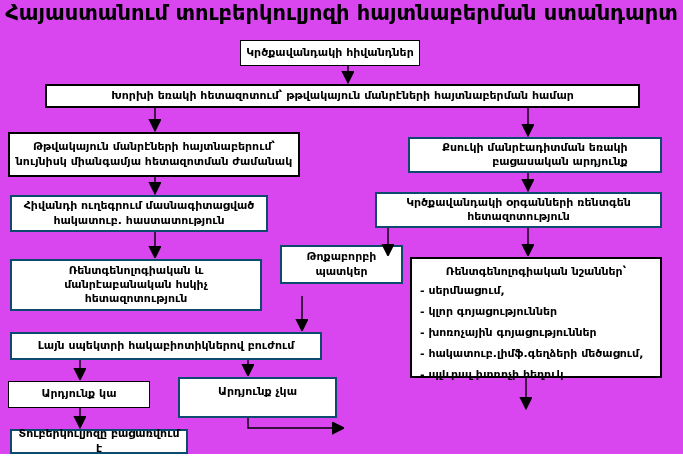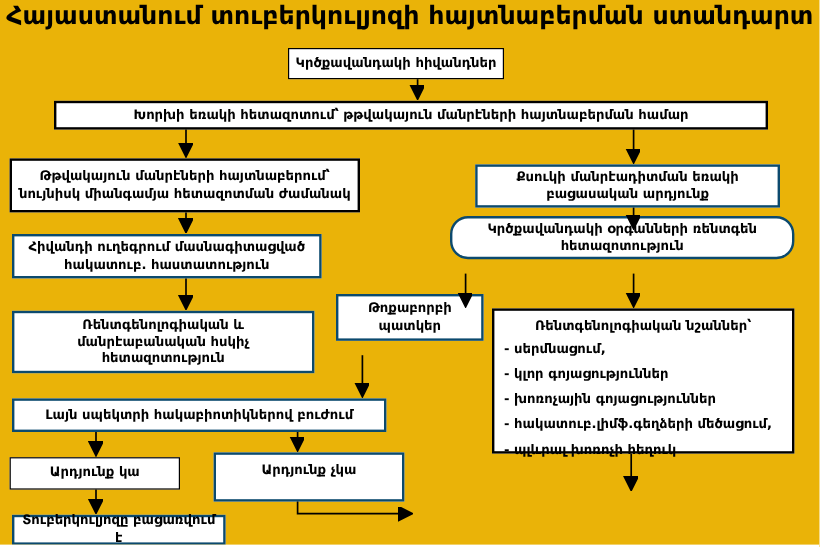--- a/index.html
+++ b/index.html
@@ -1,17 +1,17 @@
 <!DOCTYPE html>
 <html><head>
 <meta charset="utf-8">
 <style>
   html,body{margin:0;padding:0;background:#fff;}
   #canvas{
-    position:relative;width:683px;height:454px;background:#eab308;overflow:hidden;
+    position:relative;width:683px;height:454px;background:#d946ef;overflow:hidden;
     font-family:"DejaVu Sans",sans-serif;color:#000;
   }
   .title{
     position:absolute;left:0;top:1px;width:683px;text-align:center;
     font-size:21px;font-weight:700;letter-spacing:0px;
   }
   .box{
     position:absolute;box-sizing:border-box;background:#fff;
     border:2px solid #0c4a6e;
     display:flex;align-items:center;justify-content:center;
@@ -35,27 +35,27 @@
 
   <div class="title">Հայաստանում տուբերկուլյոզի հայտնաբերման ստանդարտ</div>
 
   <div class="box dark thin" style="left:240px;top:40px;width:180px;height:26px;">Կրծքավանդակի հիվանդներ</div>
 
   <div class="box dark" style="left:45px;top:84px;width:595px;height:24px;">Խորխի եռակի հետազոտում՝ թթվակայուն մանրէների հայտնաբերման համար</div>
 
   <div class="box dark" style="left:8px;top:132px;width:292px;height:45px;">Թթվակայուն մանրէների հայտնաբերում՝
 նույնիսկ միանգամյա հետազոտման ժամանակ</div>
 
-  <div class="box" style="left:396px;top:137px;width:254px;height:36px;">Քսուկի մանրէադիտման եռակի
+  <div class="box" style="left:408px;top:137px;width:254px;height:36px;text-align:right;">Քսուկի մանրէադիտման եռակի
 բացասական արդյունք</div>
 
   <div class="box" style="left:10px;top:195px;width:258px;height:37px;">Հիվանդի ուղեգրում մասնագիտացված
 հակատուբ. հաստատություն</div>
 
-  <div class="box" style="left:375px;top:180px;width:287px;height:36px;border-radius:15px;">Կրծքավանդակի օրգանների ռենտգեն
+  <div class="box" style="left:375px;top:192px;width:287px;height:36px;">Կրծքավանդակի օրգանների ռենտգեն
 հետազոտություն</div>
 
   <div class="box" style="left:10px;top:259px;width:252px;height:52px;">Ռենտգենոլոգիական և
 մանրէաբանական հսկիչ
 հետազոտություն</div>
 
   <div class="box" style="left:280px;top:245px;width:123px;height:39px;">Թոքաբորբի
 պատկեր</div>
 
   <div class="box dark signs-box" style="left:410px;top:257px;width:252px;height:121px;">

